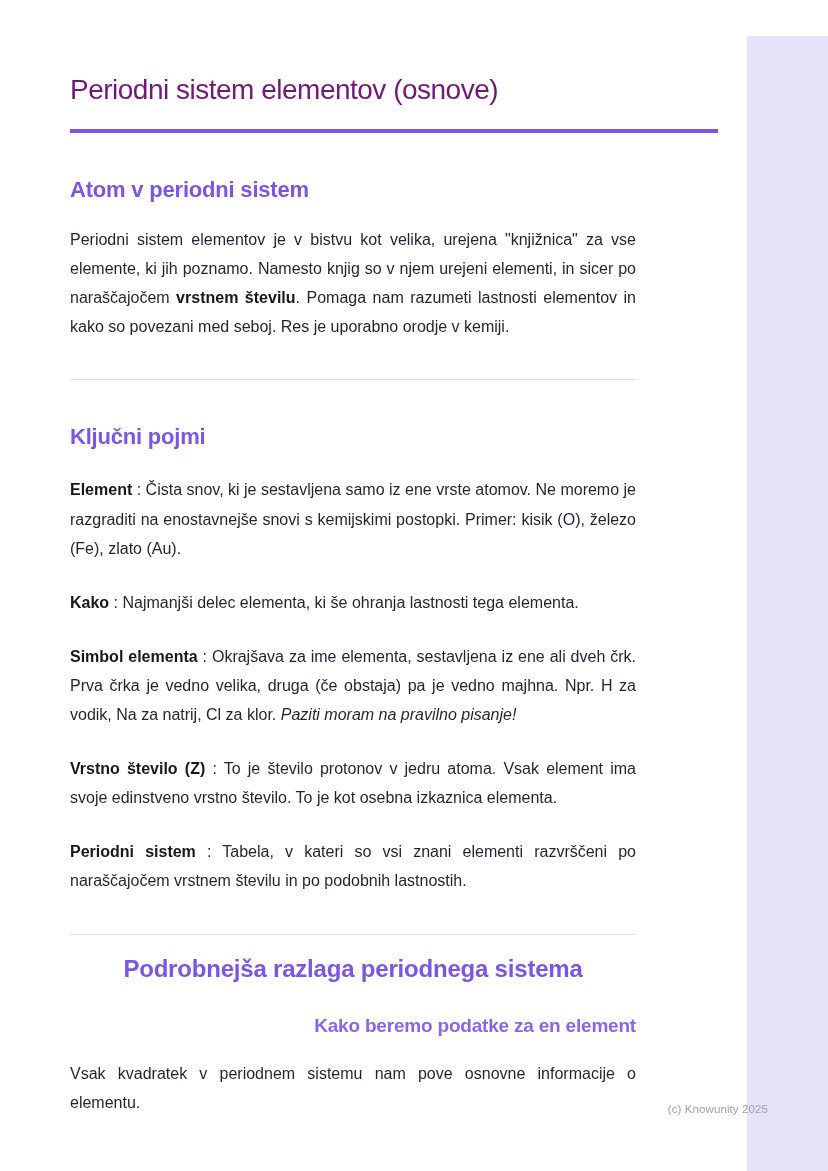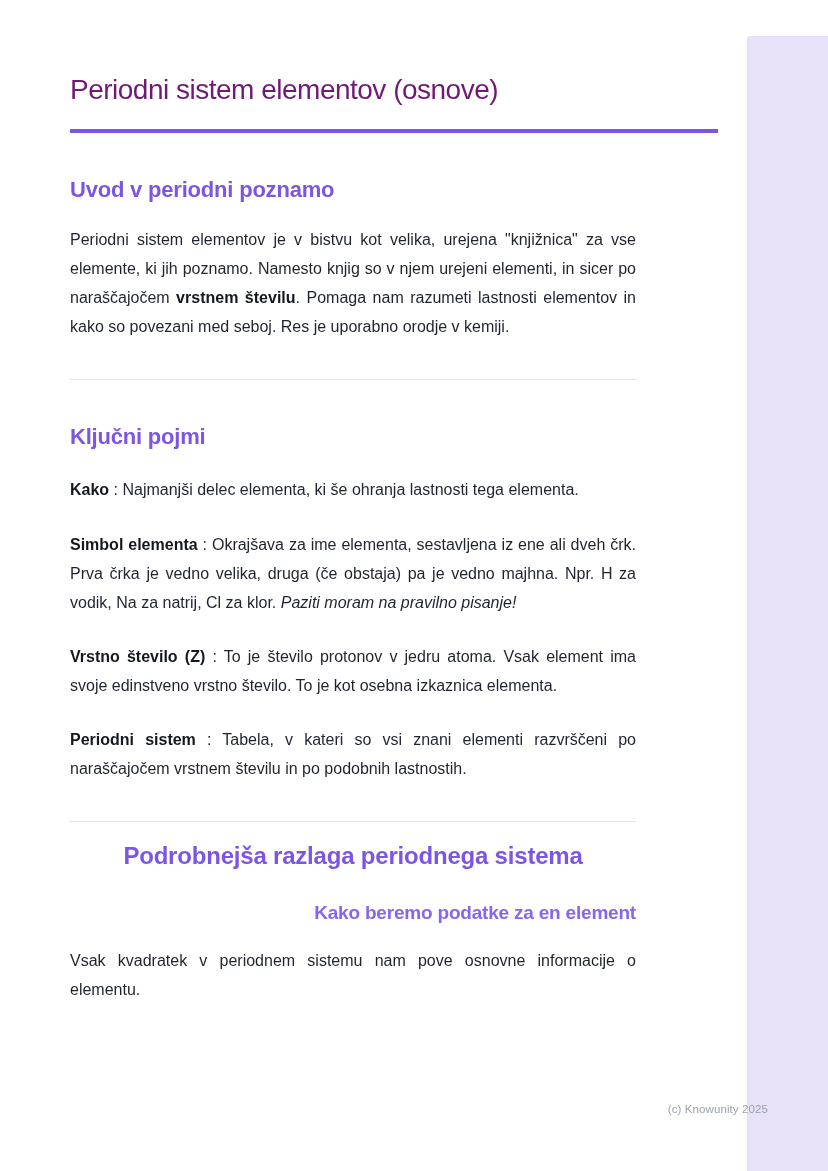--- a/index.html
+++ b/index.html
@@ -99,27 +99,28 @@
 </head>
 <body>
 
 <div class="side-strip"></div>
 
 <div class="content">
 
   <h1 class="page-title">Periodni sistem elementov (osnove)</h1>
   <hr class="title-rule">
 
-  <h2 class="section-heading">Uvod v periodni poznamo</h2>
+  <h2 class="section-heading">Atom v periodni sistem</h2>
   <p class="body-text"><span>Periodni sistem elementov je v bistvu kot velika, urejena "knjižnica" za vse elemente, ki jih poznamo. Namesto knjig so v njem urejeni elementi, in sicer po naraščajočem </span><strong>vrstnem številu</strong><span>. Pomaga nam razumeti lastnosti elementov in kako so povezani med seboj. Res je uporabno orodje v kemiji.</span></p>
 
   <hr class="divider">
 
   <h2 class="section-heading">Ključni pojmi</h2>
 
+  <p class="body-text term-para"><strong>Element</strong><span> : </span><span>Čista snov, ki je sestavljena samo iz ene vrste atomov. Ne moremo je razgraditi na enostavnejše snovi s kemijskimi postopki. Primer: kisik (O), železo (Fe), zlato (Au).</span></p>
 
   <p class="body-text term-para"><strong>Kako</strong><span> : </span><span>Najmanjši delec elementa, ki še ohranja lastnosti tega elementa.</span></p>
 
   <p class="body-text term-para"><strong>Simbol elementa</strong><span> : </span><span>Okrajšava za ime elementa, sestavljena iz ene ali dveh črk. Prva črka je vedno velika, druga (če obstaja) pa je vedno majhna. Npr. H za vodik, Na za natrij, Cl za klor. </span><em>Paziti moram na pravilno pisanje!</em></p>
 
   <p class="body-text term-para"><strong>Vrstno število (Z)</strong><span> : </span><span>To je število protonov v jedru atoma. Vsak element ima svoje edinstveno vrstno število. To je kot osebna izkaznica elementa.</span></p>
 
   <p class="body-text term-para"><strong>Periodni sistem</strong><span> : </span><span>Tabela, v kateri so vsi znani elementi razvrščeni po naraščajočem vrstnem številu in po podobnih lastnostih.</span></p>
 
   <hr class="divider">

